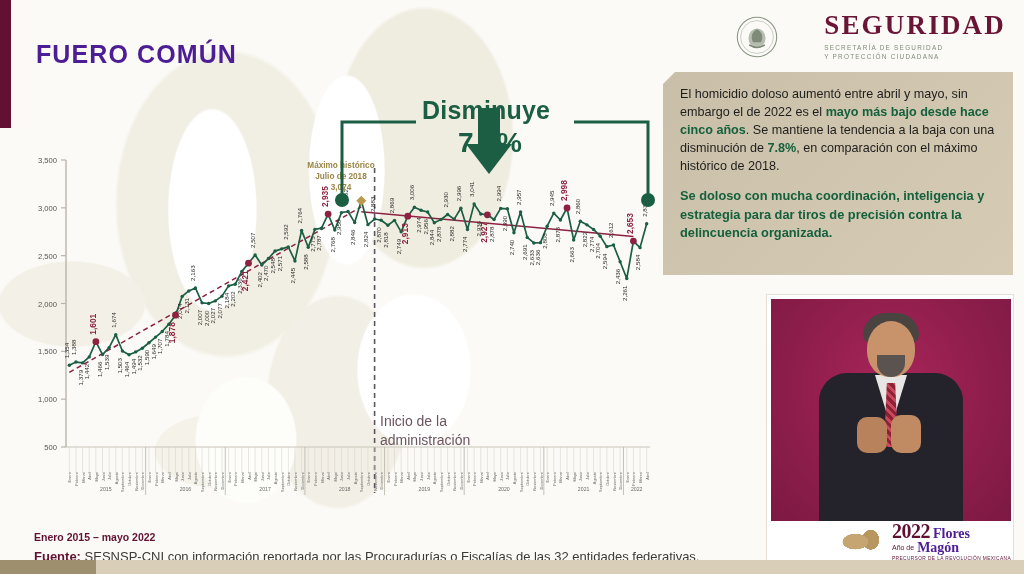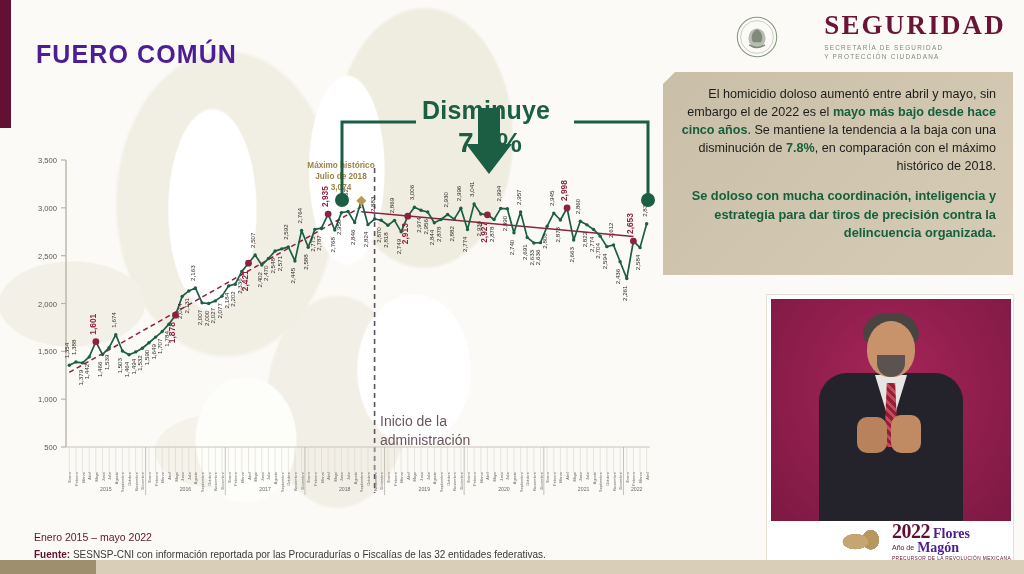--- a/index.html
+++ b/index.html
@@ -89,21 +89,21 @@
 
   
   .info-panel {
     position: absolute; left: 663px; top: 72px; width: 350px; height: 203px;
     background: linear-gradient(135deg, #c9bfa8 0%, #cfc5ae 40%, #d6ccb6 100%);
     padding: 14px 17px 12px 17px;
     clip-path: polygon(12px 0, 100% 0, 100% 100%, 0 100%, 0 12px);
     color: #1d1d1b;
     font-size: 12.6px;
     line-height: 1.42;
-    text-align: right;
+    text-align: left;
   }
   .info-panel b { color: #14603c; }
   .info-panel .p2 {
     margin-top: 12px; color: #14603c; font-weight: bold; font-size: 12.8px;
     line-height: 1.45;
   }
 
   
   .video-box {
     position: absolute; left: 766px; top: 294px; width: 248px; height: 268px;
@@ -168,25 +168,25 @@
     text-align: center; line-height: 1.35; width: 90px;
   }
   .ann-inicio {
     position: absolute; left: 380px; top: 412px;
     font-size: 14px; color: #6b5560; line-height: 1.35;
   }
 
   
   .foot-range {
     position: absolute; left: 34px; top: 531px;
-    font-size: 10.5px; font-weight: normal; color: #611232;
+    font-size: 10.5px; font-weight: bold; color: #611232;
   }
   .foot-src {
     position: absolute; left: 34px; top: 549px;
-    font-size: 10px; color: #3a3a38;
+    font-size: 13px; color: #3a3a38;
   }
   .foot-src b { color: #611232; }
 </style>
 </head>
 <body>
 
 <div id="slide">
 
   <div class="wm wm-a"></div>
   <div class="wm wm-c"></div>

